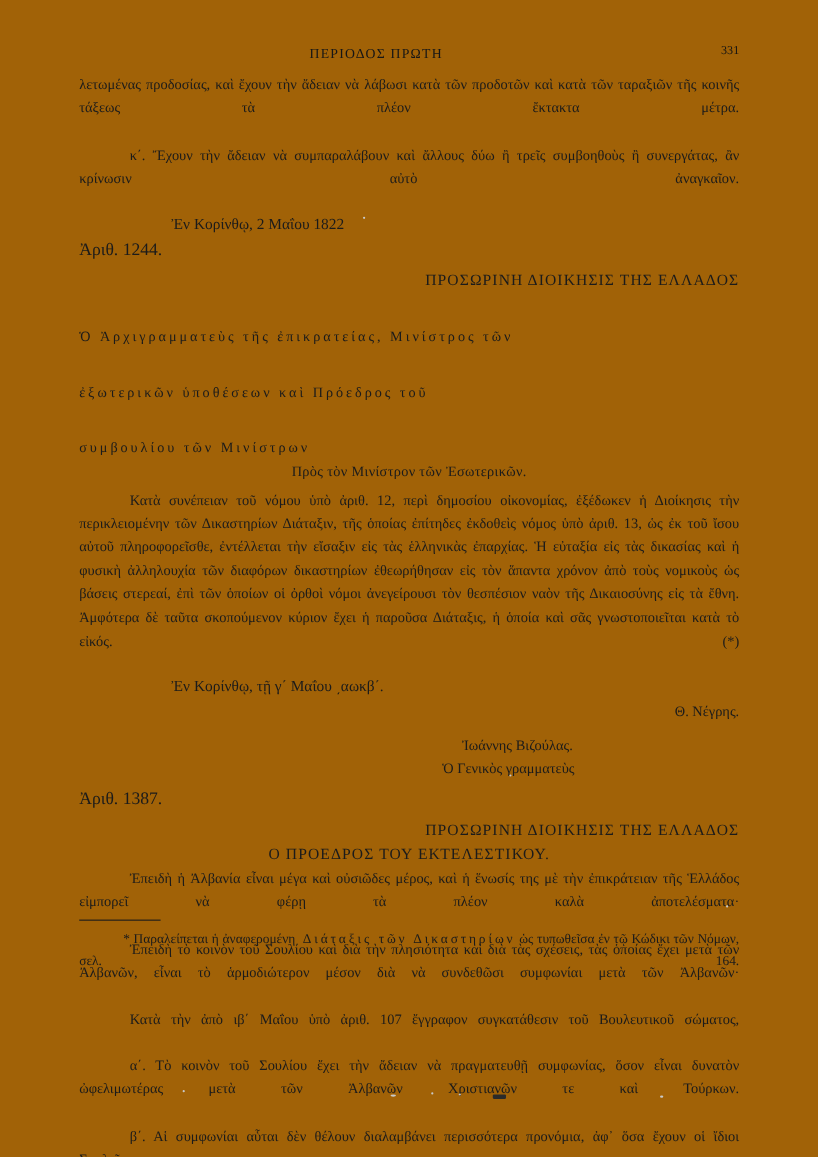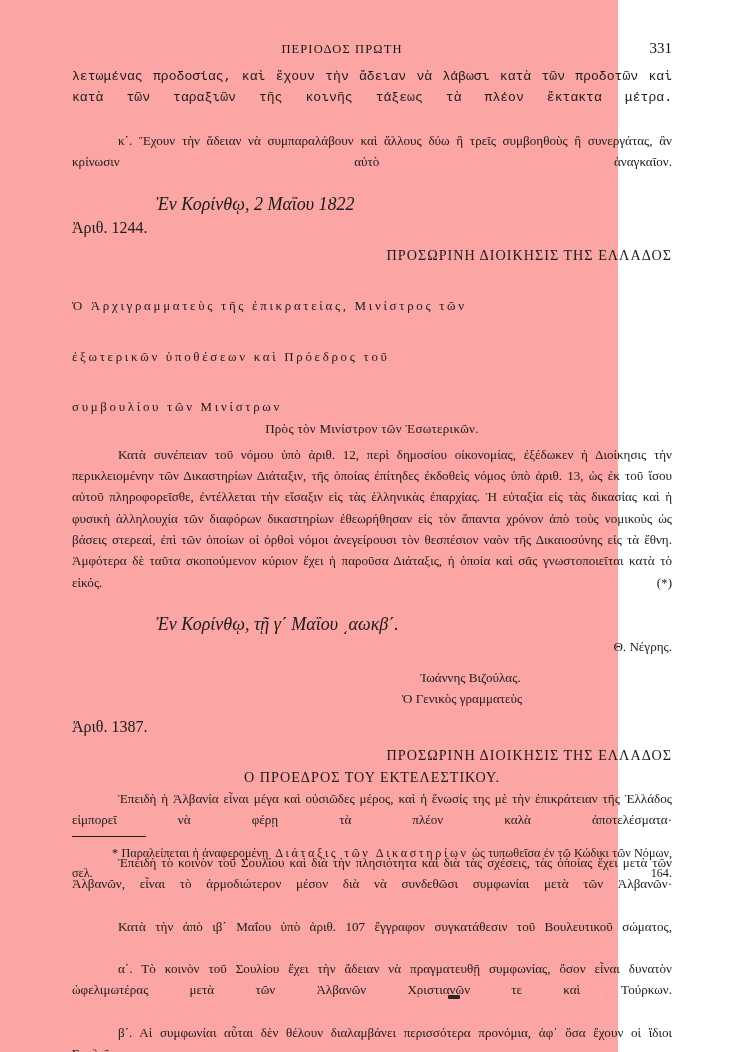--- a/index.html
+++ b/index.html
@@ -12,23 +12,23 @@
     height: 1052px;
     position: relative;
     font-family: "Liberation Serif", "DejaVu Serif", serif;
     color: #1b1b1b;
     overflow: hidden;
   }
 
   .page {
     position: absolute;
     left: 0; top: 0;
-    width: 618px;
+    width: 744px;
     height: 1052px;
-    background: #fca5a5;
+    background: #a16207;
   }
 
   
   .running-head {
     position: absolute;
     left: 72px;
     top: 42px;
     width: 600px;
     height: 18px;
   }
@@ -40,21 +40,21 @@
     text-align: center;
     font-size: 12.5px;
     letter-spacing: 1.1px;
     color: #161616;
     white-space: nowrap;
   }
   .page-number {
     position: absolute;
     right: 0;
     top: -2px;
-    font-size: 15px;
+    font-size: 11px;
     color: #141414;
   }
 
   
   .column {
     position: absolute;
     left: 72px;
     top: 66px;
     width: 600px;
   }
@@ -68,35 +68,33 @@
     margin: 0;
     word-spacing: 0.1px;
   }
 
   
   .para-cont {
     font-size: 13.1px;
     line-height: 21.3px;
     text-align: justify;
     text-indent: 0;
-    font-family: Liberation Mono, monospace;
   }
 
   
   .para::after, .para-cont::after {
     content: "";
     display: inline-block;
     width: 100%;
   }
 
   .dateline {
-    font-size: 18px;
+    font-size: 14px;
     line-height: 21.3px;
     padding-left: 84px;
-    font-style: italic;
   }
 
   .arith {
     font-size: 16px;
     line-height: 21.3px;
     padding-left: 0;
     margin-top: 2px;
   }
 
   .doc-title {

